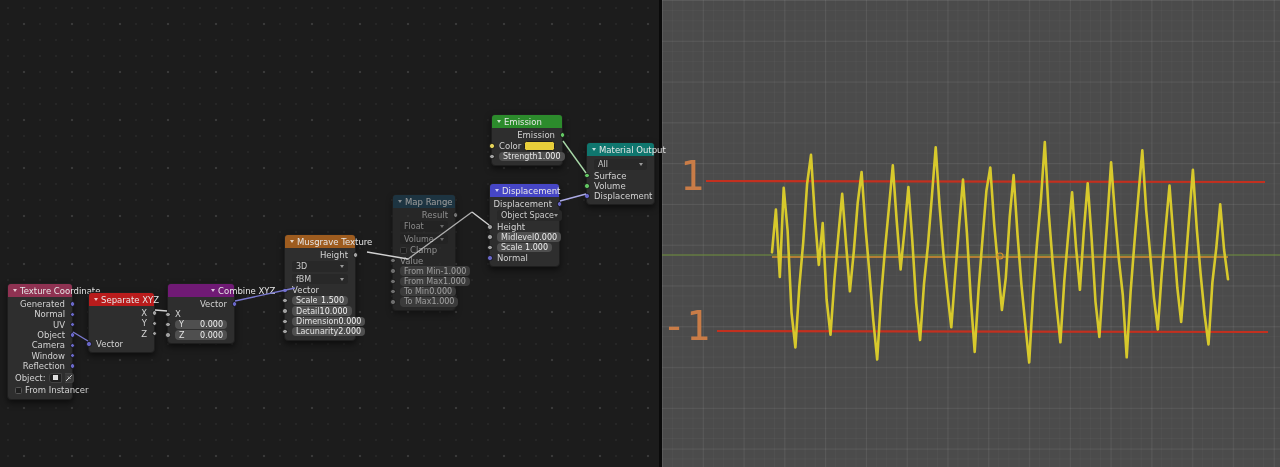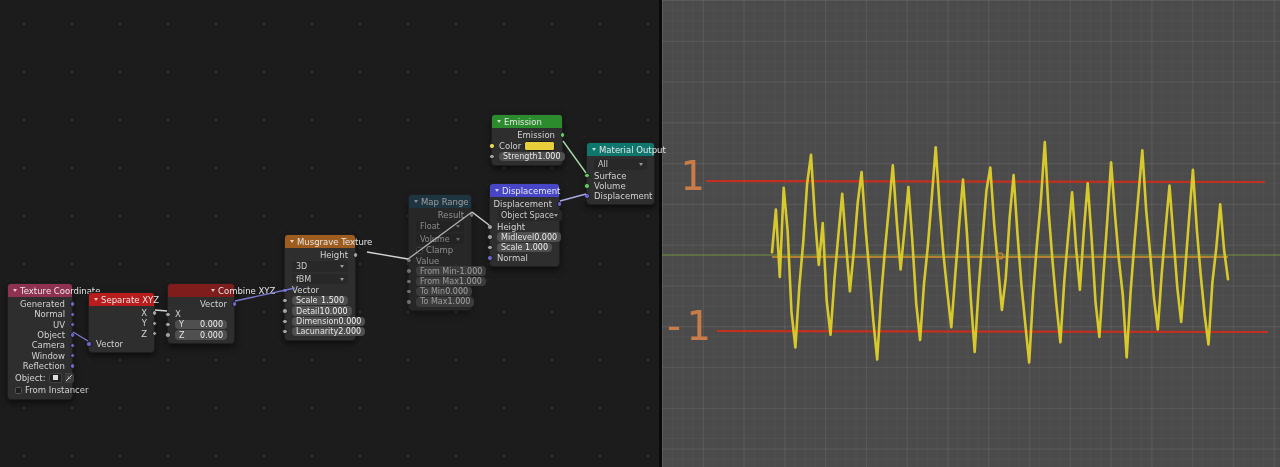--- a/index.html
+++ b/index.html
@@ -147,21 +147,21 @@
             <span class="socket r" style="background: rgb(161, 161, 161);"></span>
           </div>
         <div class="row">
             <span class="socket l" style="background: rgb(105, 103, 201);"></span>
             <span>Vector</span>
           </div>
       </div>
     </div>
 
     <div class="node" style="left:167px;top:283px;width:68px">
-      <div class="node-header" style="background: #7f1d1d; padding-left: 43px;">
+      <div class="node-header" style="background: #701a75; padding-left: 43px;">
         <span class="tri"></span>
         <span>Combine XYZ</span>
       </div>
       <div class="node-body">
         <div class="row out">
             <span>Vector</span>
             <span class="socket r" style="background: rgb(105, 103, 201);"></span>
           </div>
         <div class="row">
             <span class="socket l" style="background: rgb(161, 161, 161);"></span>
@@ -234,21 +234,21 @@
         <div class="row">
             <span class="socket l" style="background: rgb(161, 161, 161);"></span>
           <span class="field">
               <span class="fl">Lacunarity</span>
               <span class="fv">2.000</span>
             </span>
           </div>
       </div>
     </div>
 
-    <div class="node muted" style="left:408px;top:194px;width:64px">
+    <div class="node muted" style="left:392px;top:194px;width:64px">
       <div class="node-header" style="background: rgb(31, 68, 88);">
         <span class="tri"></span>
         <span>Map Range</span>
       </div>
       <div class="node-body">
         <div class="row out">
             <span>Result</span>
             <span class="socket r" style="background: rgb(161, 161, 161);"></span>
           </div>
         <div class="row dd">

